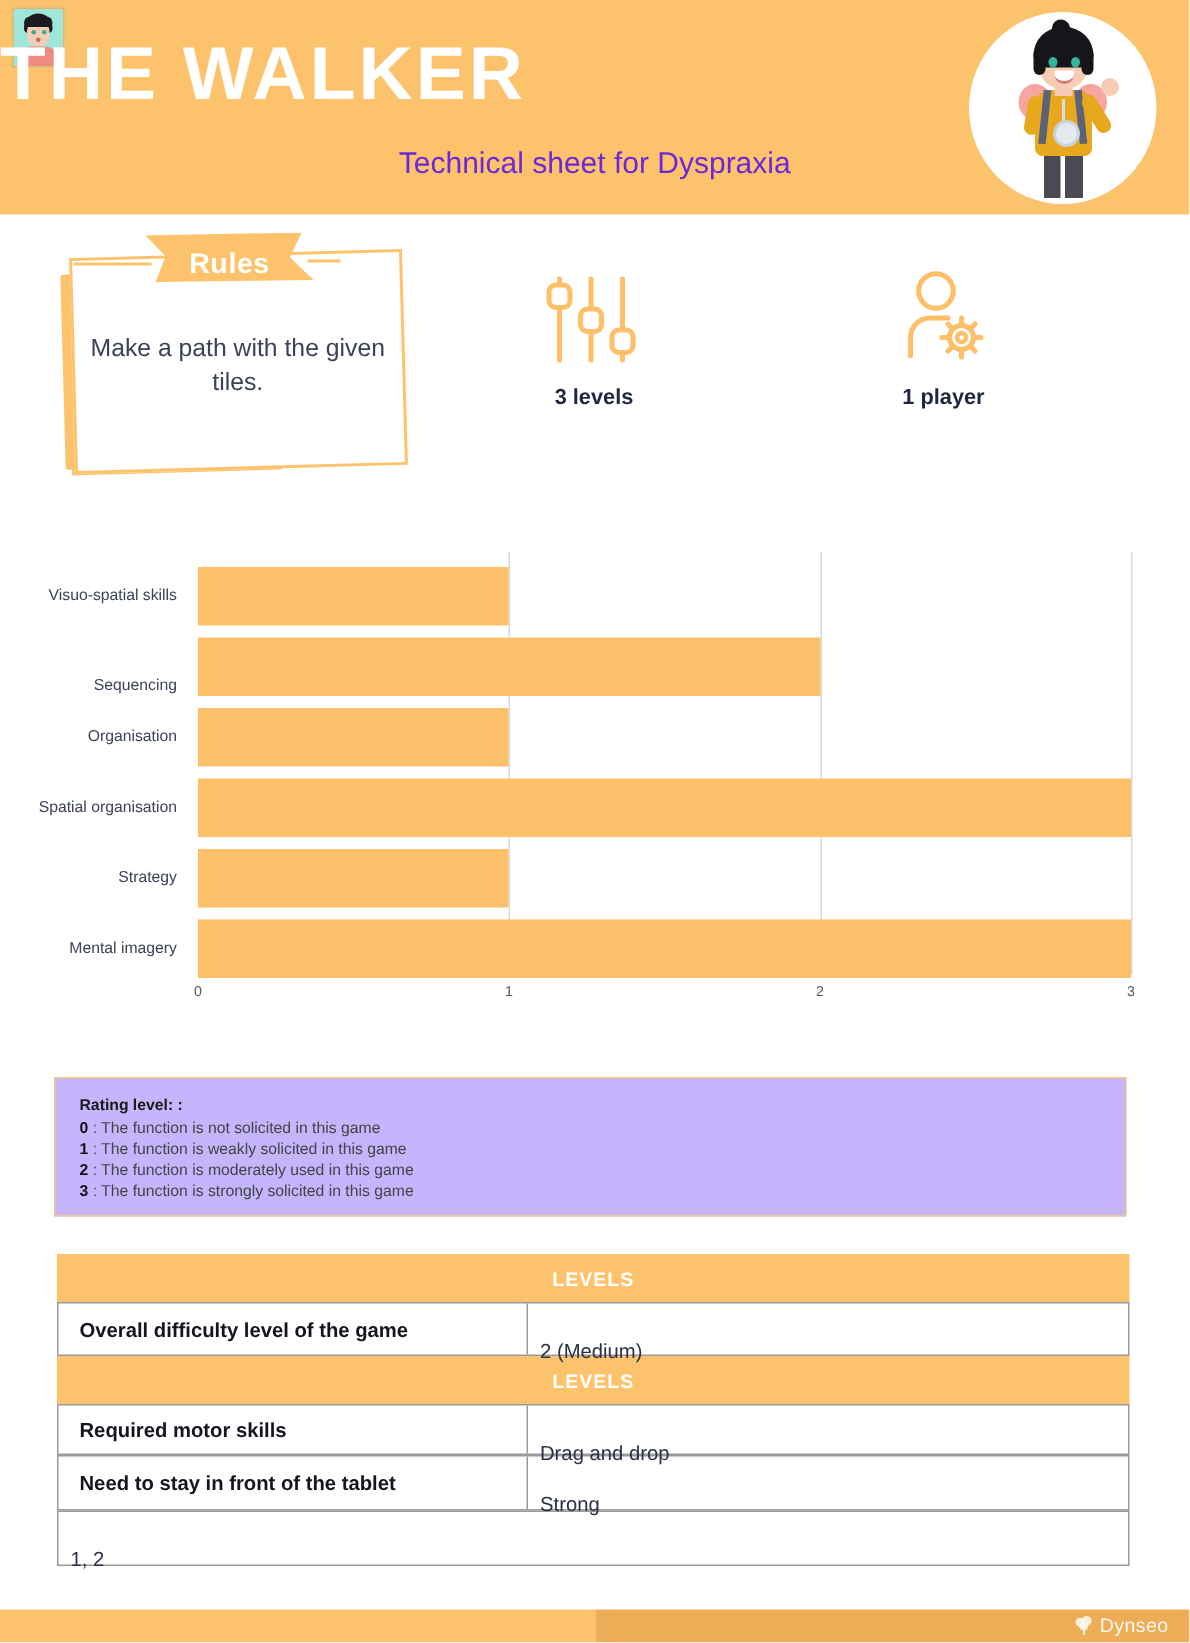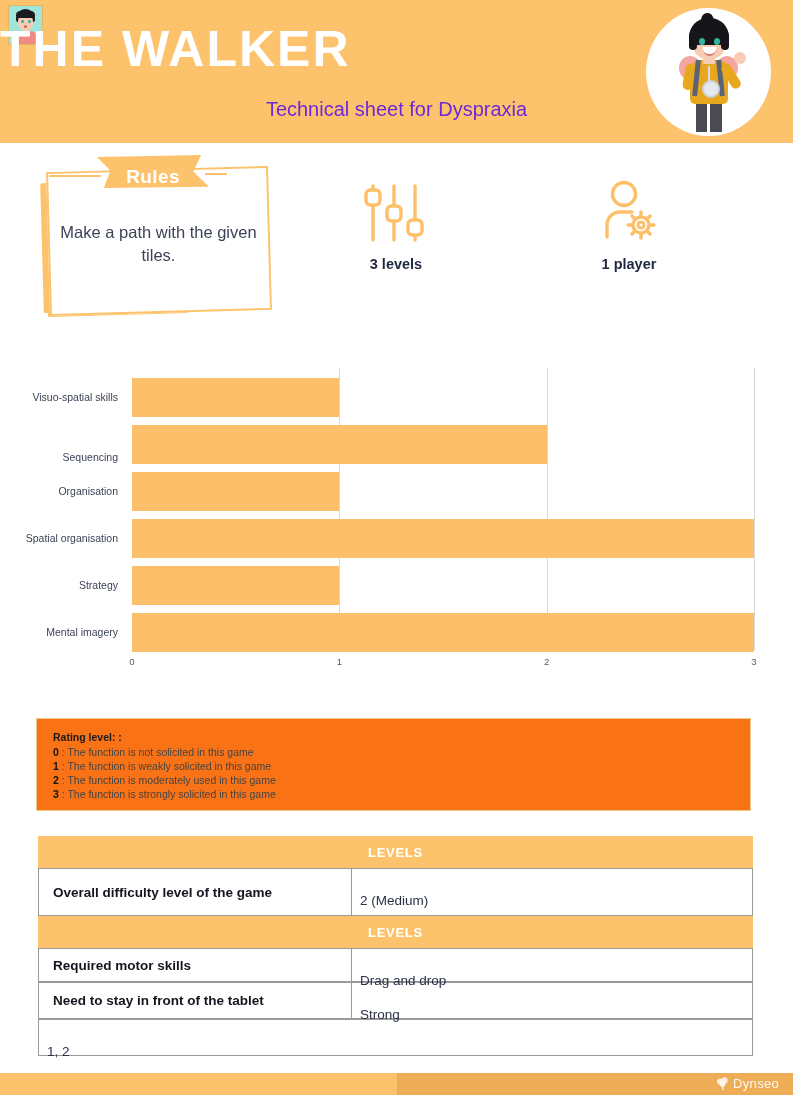--- a/index.html
+++ b/index.html
@@ -132,21 +132,21 @@
   .bar-label{
     position:absolute; left:0px; width:118px; text-align:right;
     font-size:10.5px; color:#3d4357;
   }
   .bar{ position:absolute; left:132px; background:#FDC06A; }
   .tick{ position:absolute; top:288px; font-size:9.5px; color:#555a66; transform:translateX(-50%); }
 
   
   .legend{
     position:absolute; left:36px; top:718px; width:715px; height:93px;
-    background:#f97316; border:1px solid #F0C98A;
+    background:#c4b5fd; border:1px solid #F0C98A;
     box-sizing:border-box; padding:12px 0 0 16px;
   }
   .legend-title{ font-size:10.5px; font-weight:bold; color:#1a1a1a; margin-bottom:3px;}
   .legend-line{ font-size:10.5px; color:#444; line-height:1.32;}
   .legend-line b{ color:#111; }
 
   
   .tbl{ position:absolute; left:38px; top:836px; width:715px; }
   .tbl-section{
     height:32px; background:#FDC36C; color:#ffffff;
@@ -158,21 +158,21 @@
   .tbl-cell-k{
     width:313px; box-sizing:border-box; padding:0 14px;
     border-right:1px solid #9a9a9a;
     display:flex; align-items:center;
     font-size:13.5px; font-weight:bold; color:#14161f;
   }
   .tbl-cell-v{
     flex:1; box-sizing:border-box; padding:24px 0 0 8px;
     font-size:13.5px; color:#2b3248;
   }
-  .h36{ height:48px; } .h34{ height:34px; } .h37{ height:37px; }
+  .h36{ height:36px; } .h34{ height:34px; } .h37{ height:37px; }
 
   
   .footer-left{ position:absolute; left:0; top:1073px; width:397px; height:22px; background:#FDC36C; }
   .footer-right{ position:absolute; left:397px; top:1073px; width:396px; height:22px; background:#EDAC56; }
   .footer-logo{
     position:absolute; right:14px; top:1076px;
     color:#ffffff; font-size:13px; letter-spacing:.3px;
     display:flex; align-items:center; gap:3px; opacity:.92;
   }
 </style>

